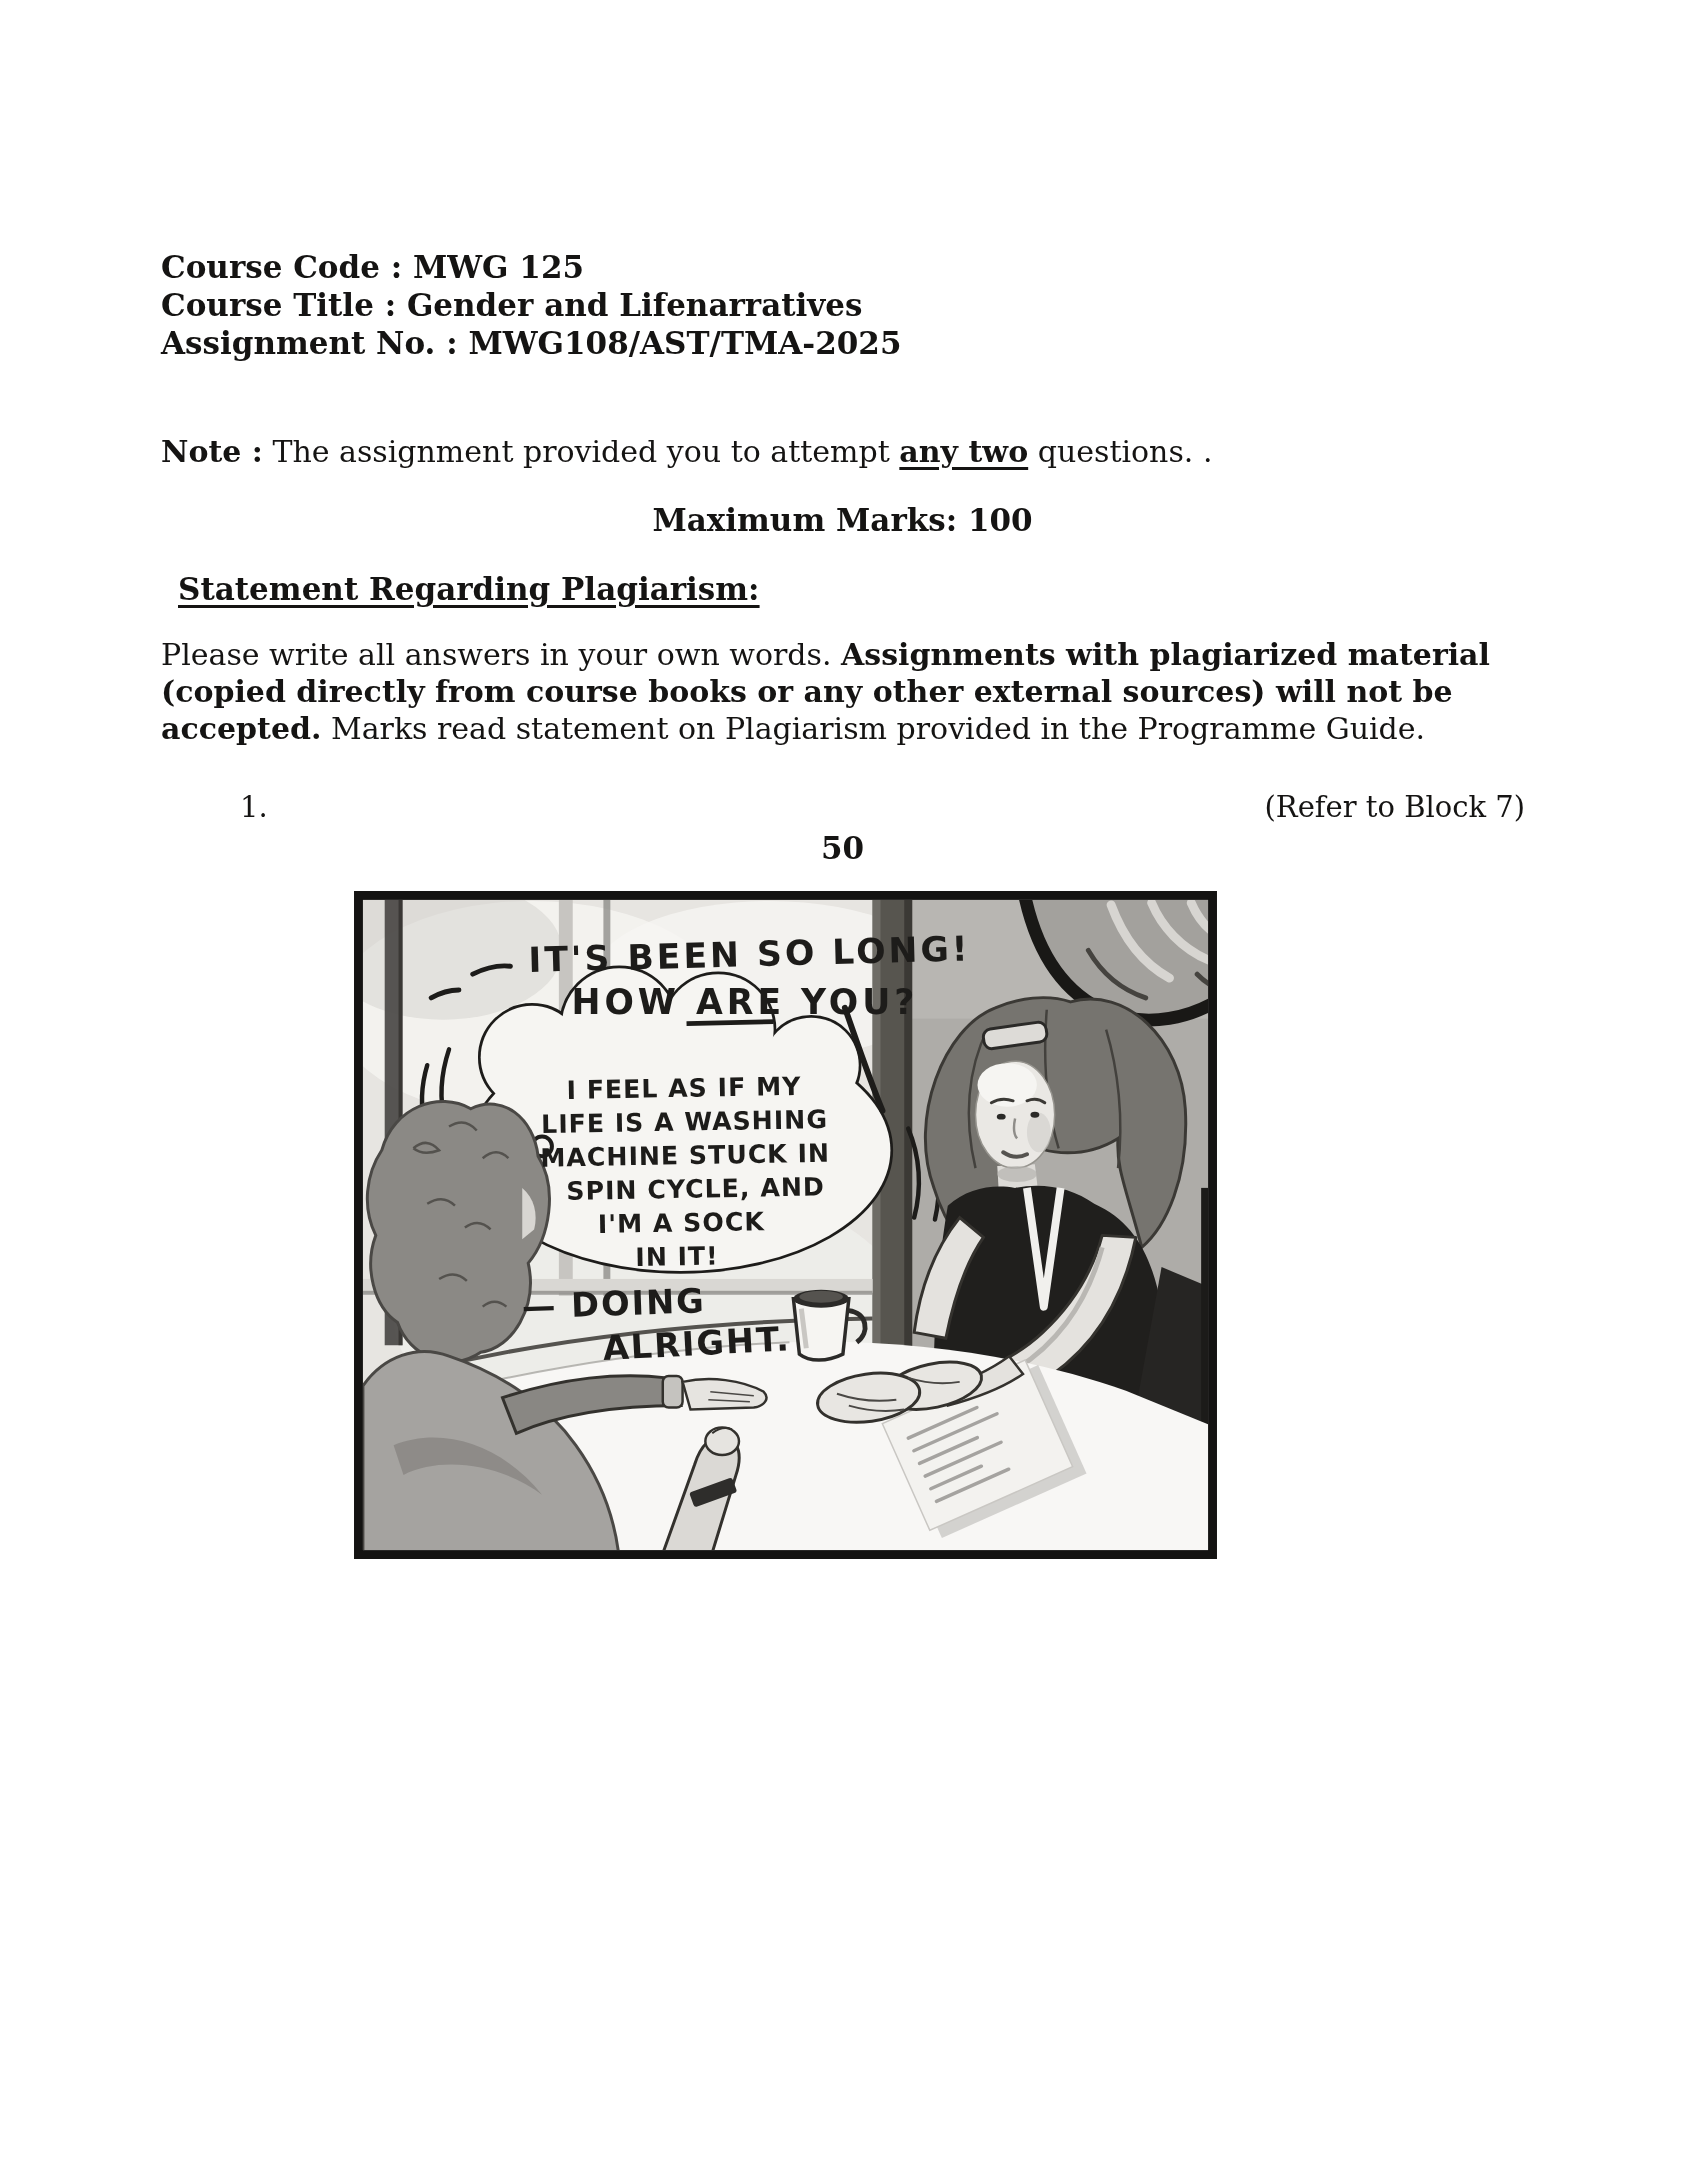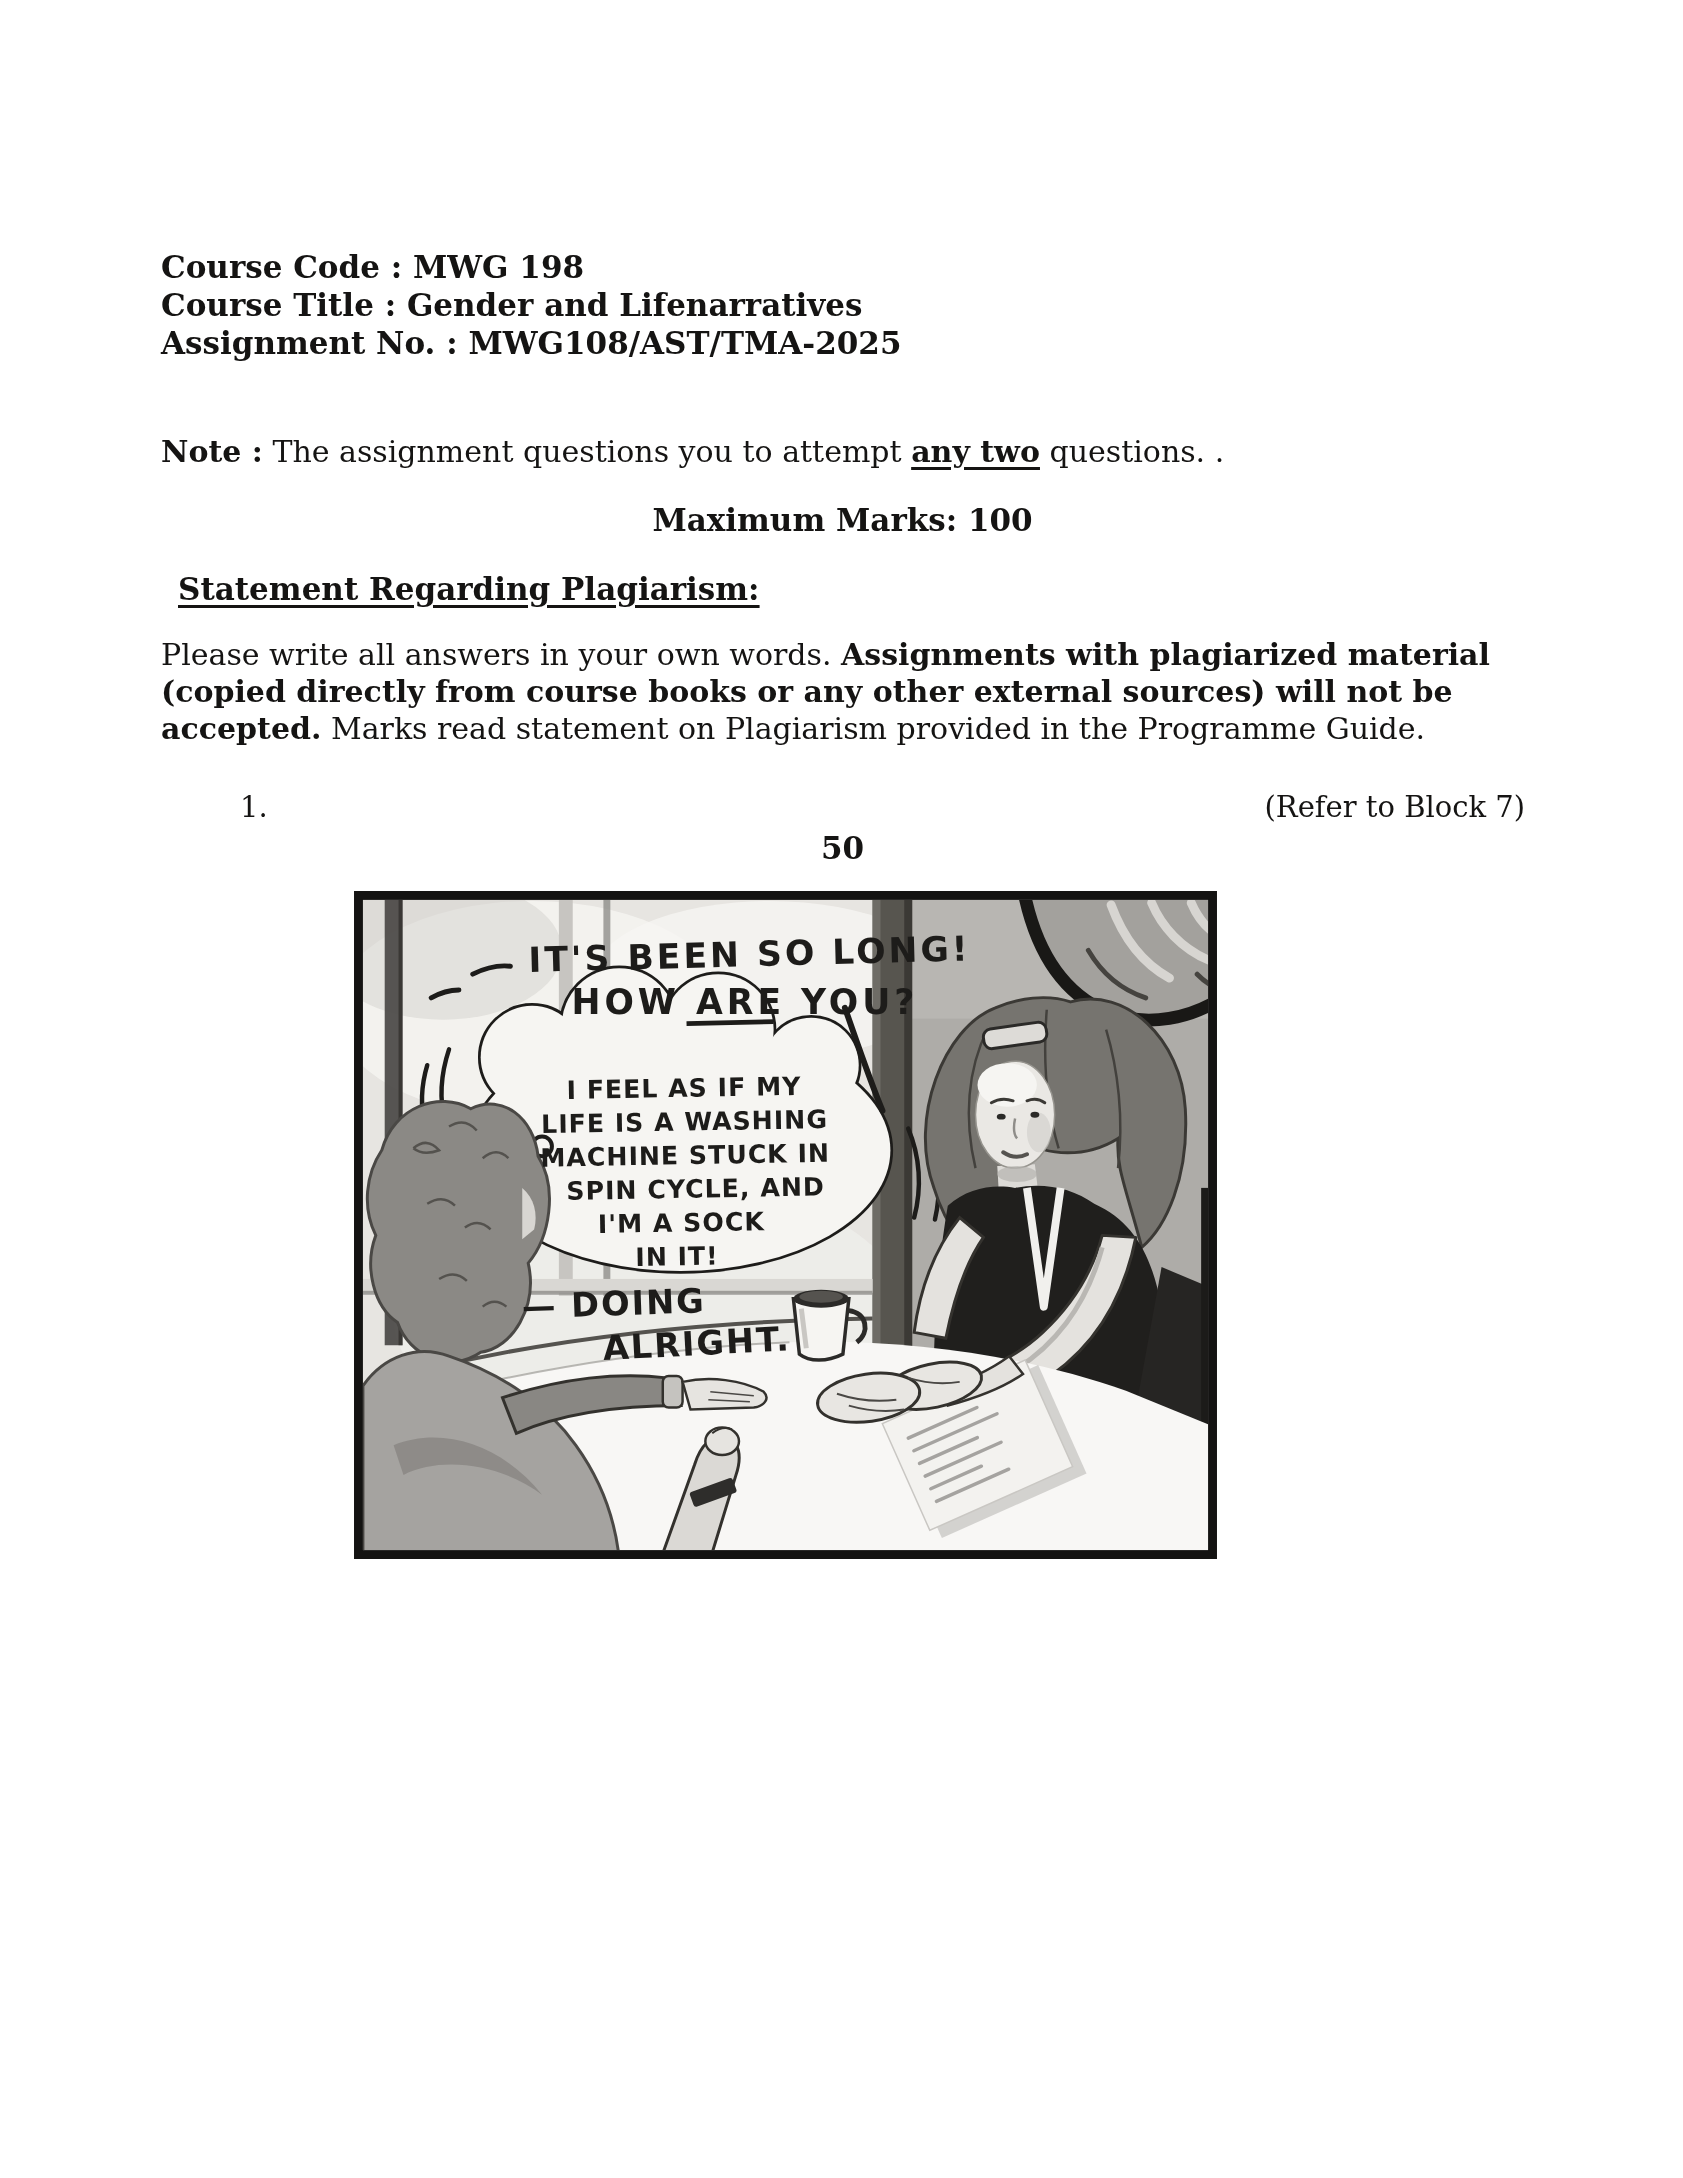--- a/index.html
+++ b/index.html
@@ -23,26 +23,26 @@
   .comic-wrap{top:891px;left:354px;width:863px;height:668px;}
   .comic-wrap svg{display:block;}
   .hand{font-family:"DejaVu Sans","Liberation Sans",sans-serif;font-weight:bold;fill:#1d1c1a;}
 </style>
 </head>
 <body>
 
 <div class="page">
 
   <div class="abs header-block">
-    <div>Course Code : MWG 198</div>
+    <div>Course Code : MWG 125</div>
     <div>Course Title : Gender and Lifenarratives</div>
     <div>Assignment No. : MWG108/AST/TMA-2025</div>
   </div>
 
-  <div class="abs note-line"><span class="b">Note :</span><span> The assignment questions you to attempt </span><span class="b u">any two</span><span> questions. .</span></div>
+  <div class="abs note-line"><span class="b">Note :</span><span> The assignment provided you to attempt </span><span class="b u">any two</span><span> questions. .</span></div>
 
   <div class="abs marks-line">Maximum Marks: 100</div>
 
   <div class="abs plag-heading"><span class="u">Statement Regarding Plagiarism:</span></div>
 
   <div class="abs plag-para"><span>Please write all answers in your own words. </span><span class="b">Assignments with plagiarized material (copied directly from course books or any other external sources) will not be accepted.</span><span> Marks read statement on Plagiarism provided in the Programme Guide.</span></div>
 
   <div class="abs question-row">
     <span class="q-num">1.</span>
     <span class="q-ref">(Refer to Block 7)</span>

